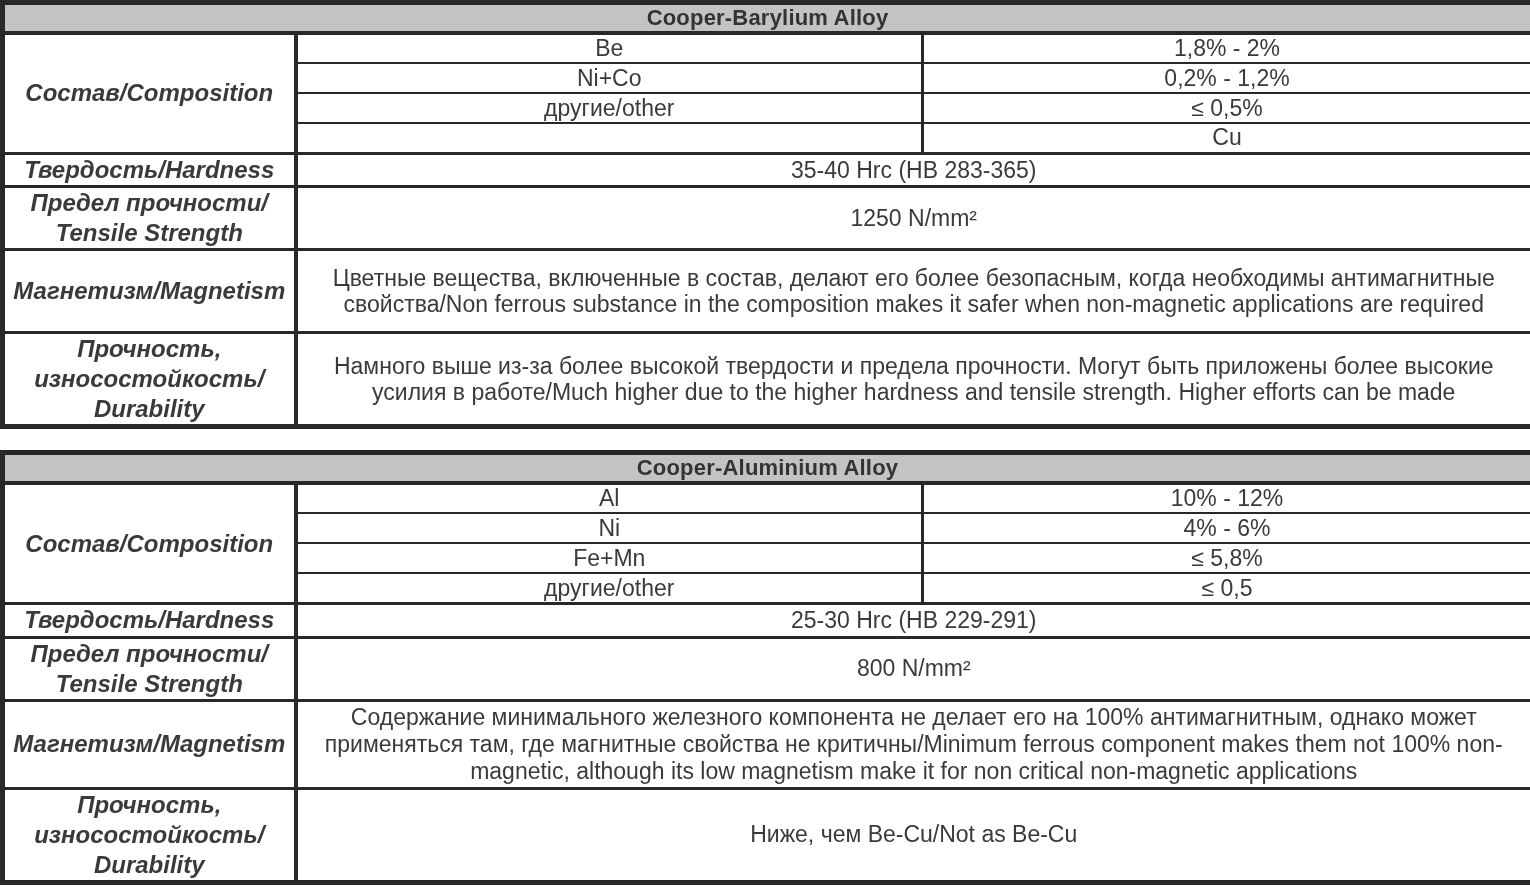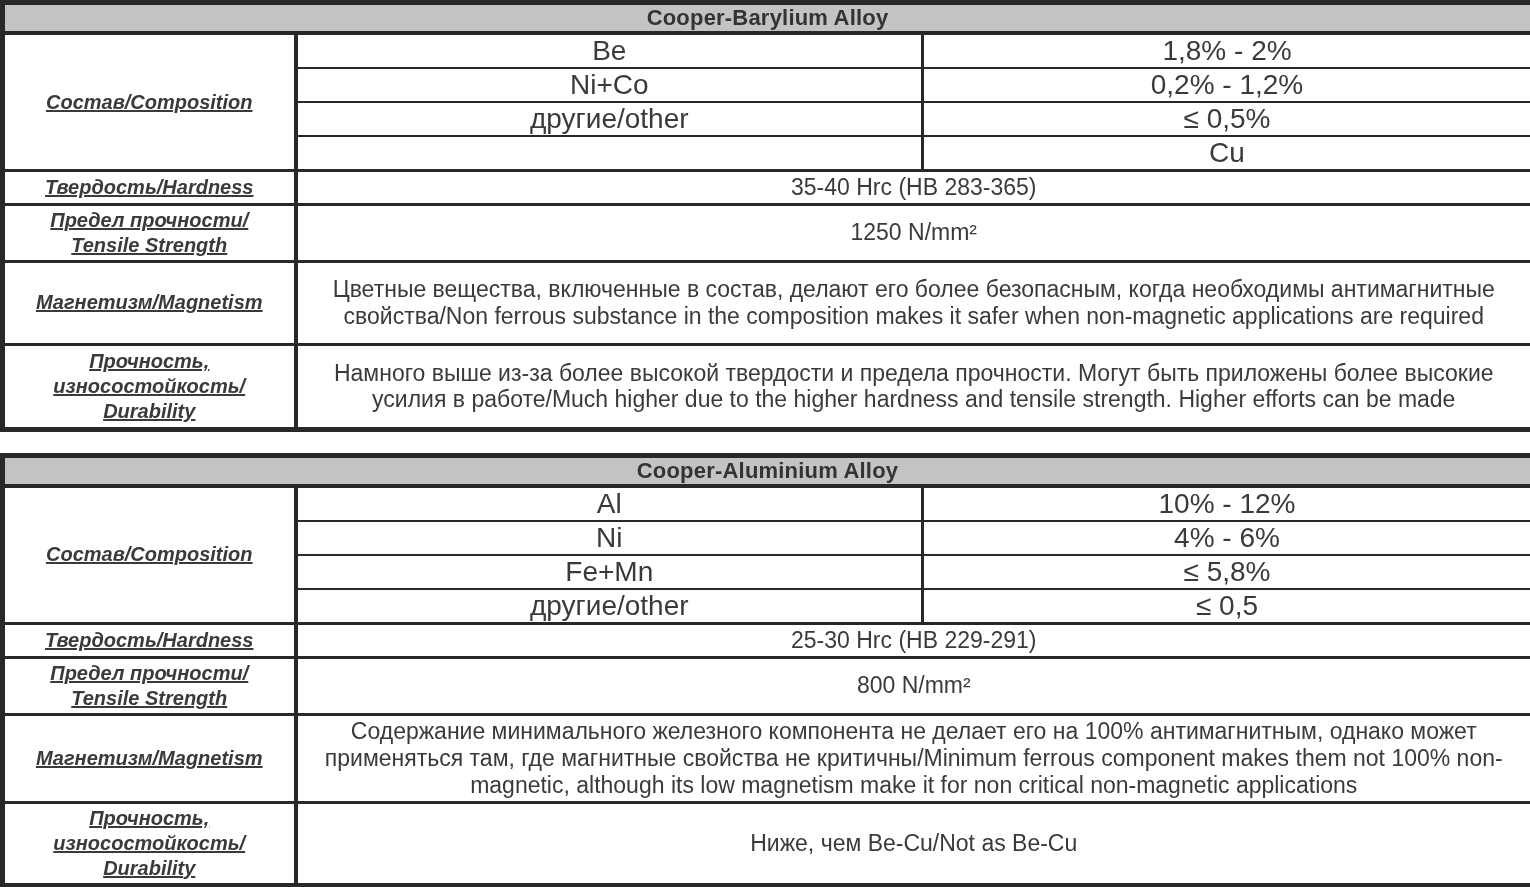--- a/index.html
+++ b/index.html
@@ -39,30 +39,29 @@
     border-bottom-width: 4px;
     height: 30px;
     font-size: 22px;
     font-weight: bold;
     color: #333333;
     letter-spacing: 0.2px;
   }
 
   .alloy td.lbl {
     border-right-width: 4px;
-    font-size: 20px;
+    font-size: 24px;
     font-weight: bold;
     font-style: italic;
     line-height: 1.25;
     padding: 0 6px;
-    text-decoration: underline;
   }
 
   .alloy td.mid, .alloy td.valc {
-    font-size: 28px;
+    font-size: 23px;
     font-weight: normal;
   }
   tr.comp td.mid, tr.comp td.valc {
     border-top-width: 2px;
     border-bottom-width: 2px;
   }
   tr.comp { height: 30px; }
 
   .alloy td.valw {
     font-size: 23px;

